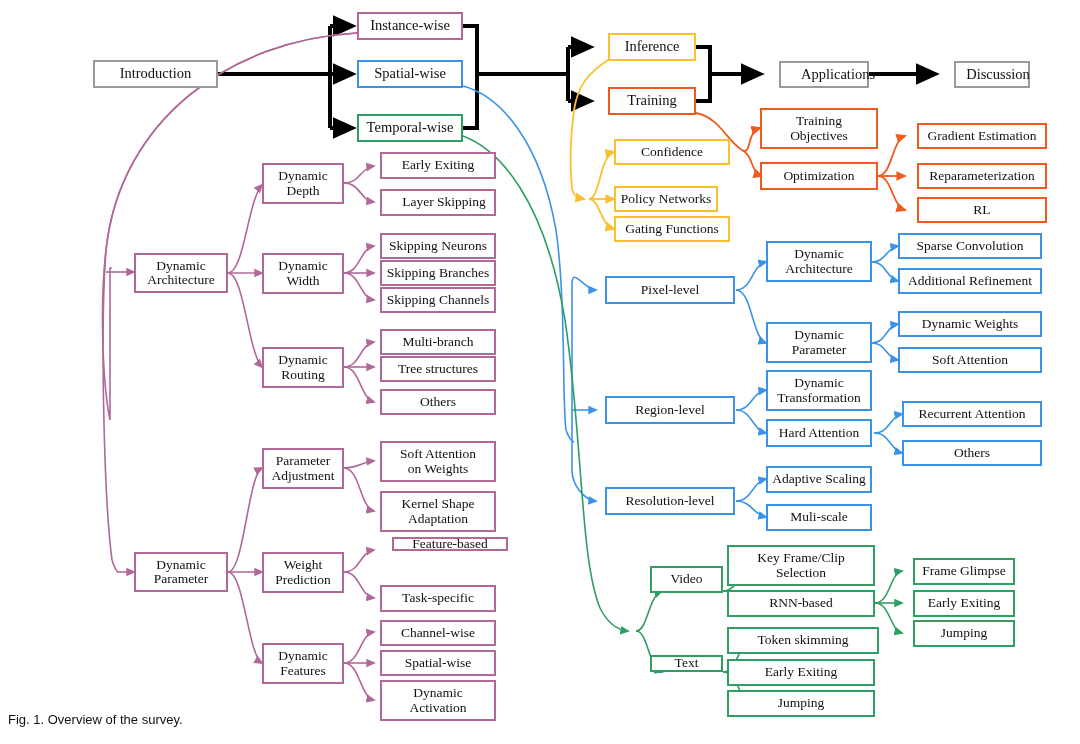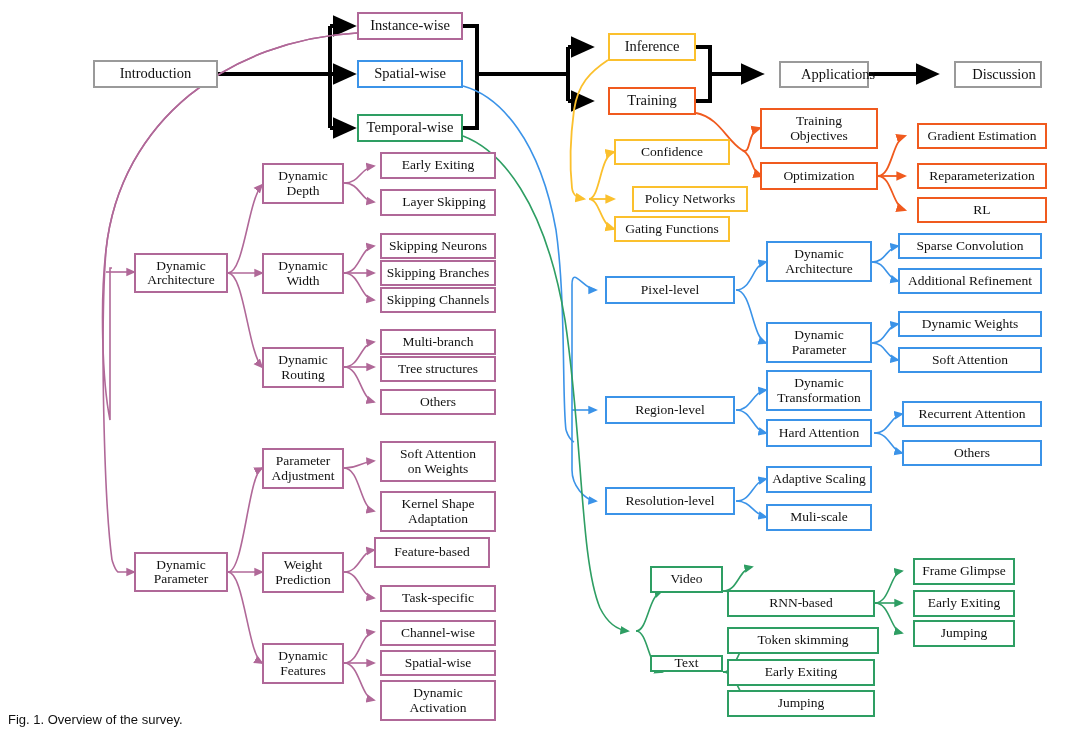--- a/index.html
+++ b/index.html
@@ -183,24 +183,24 @@
   </svg>
 
   <div class="node c-gray fs14" style="left:93px;top:60px;width:125px;height:28px;">Introduction</div>
   <div class="node c-purple fs14" style="left:357px;top:12px;width:106px;height:28px;">Instance-wise</div>
   <div class="node c-blue fs14" style="left:357px;top:60px;width:106px;height:28px;">Spatial-wise</div>
   <div class="node c-green fs14" style="left:357px;top:114px;width:106px;height:28px;">Temporal-wise</div>
 
   <div class="node c-yellow fs14" style="left:608px;top:33px;width:88px;height:28px;">Inference</div>
   <div class="node c-orange fs14" style="left:608px;top:87px;width:88px;height:28px;">Training</div>
   <div class="node c-gray fs14" style="left:779px;top:61px;width:90px;height:27px;padding-left:28px;">Applications</div>
-  <div class="node c-gray fs14" style="left:954px;top:61px;width:88px;height:27px;padding-left:12px;">Discussion</div>
+  <div class="node c-gray fs14" style="left:954px;top:61px;width:76px;height:27px;padding-left:12px;">Discussion</div>
 
   <div class="node c-yellow fs13" style="left:614px;top:139px;width:116px;height:26px;">Confidence</div>
-  <div class="node c-yellow fs13" style="left:632px;top:186px;width:116px;height:26px;">Policy Networks</div>
+  <div class="node c-yellow fs13" style="left:614px;top:186px;width:104px;height:26px;">Policy Networks</div>
   <div class="node c-yellow fs13" style="left:614px;top:216px;width:116px;height:26px;">Gating Functions</div>
 
   <div class="node c-orange fs13" style="left:760px;top:108px;width:118px;height:41px;">Training
 Objectives</div>
   <div class="node c-orange fs13" style="left:760px;top:162px;width:118px;height:28px;">Optimization</div>
   <div class="node c-orange fs13" style="left:917px;top:123px;width:130px;height:26px;">Gradient Estimation</div>
   <div class="node c-orange fs13" style="left:917px;top:163px;width:130px;height:26px;">Reparameterization</div>
   <div class="node c-orange fs13" style="left:917px;top:197px;width:130px;height:26px;">RL</div>
 
   <div class="node c-purple fs13" style="left:134px;top:253px;width:94px;height:40px;">Dynamic
@@ -227,21 +227,21 @@
 Adjustment</div>
   <div class="node c-purple fs13" style="left:262px;top:552px;width:82px;height:41px;">Weight
 Prediction</div>
   <div class="node c-purple fs13" style="left:262px;top:643px;width:82px;height:41px;">Dynamic
 Features</div>
 
   <div class="node c-purple fs13" style="left:380px;top:441px;width:116px;height:41px;">Soft Attention
 on Weights</div>
   <div class="node c-purple fs13" style="left:380px;top:491px;width:116px;height:41px;">Kernel Shape
 Adaptation</div>
-  <div class="node c-purple fs13" style="left:374px;top:537px;width:116px;height:31px;">Feature-based</div>
+  <div class="node c-purple fs13" style="left:392px;top:537px;width:116px;height:14px;">Feature-based</div>
   <div class="node c-purple fs13" style="left:380px;top:585px;width:116px;height:27px;">Task-specific</div>
   <div class="node c-purple fs13" style="left:380px;top:620px;width:116px;height:26px;">Channel-wise</div>
   <div class="node c-purple fs13" style="left:380px;top:650px;width:116px;height:26px;">Spatial-wise</div>
   <div class="node c-purple fs13" style="left:380px;top:680px;width:116px;height:41px;">Dynamic
 Activation</div>
 
   <div class="node c-blue fs13" style="left:605px;top:276px;width:130px;height:28px;">Pixel-level</div>
   <div class="node c-blue fs13" style="left:605px;top:487px;width:130px;height:28px;">Resolution-level</div>
   <div class="node c-blue fs13" style="left:605px;top:396px;width:130px;height:28px;">Region-level</div>
 
@@ -258,20 +258,22 @@
   <div class="node c-blue fs13" style="left:898px;top:233px;width:144px;height:26px;">Sparse Convolution</div>
   <div class="node c-blue fs13" style="left:898px;top:268px;width:144px;height:26px;">Additional Refinement</div>
   <div class="node c-blue fs13" style="left:898px;top:311px;width:144px;height:26px;">Dynamic Weights</div>
   <div class="node c-blue fs13" style="left:898px;top:347px;width:144px;height:26px;">Soft Attention</div>
   <div class="node c-blue fs13" style="left:902px;top:401px;width:140px;height:26px;">Recurrent Attention</div>
   <div class="node c-blue fs13" style="left:902px;top:440px;width:140px;height:26px;">Others</div>
 
   <div class="node c-green fs13" style="left:650px;top:566px;width:73px;height:27px;">Video</div>
   <div class="node c-green fs13" style="left:650px;top:655px;width:73px;height:17px;">Text</div>
 
+  <div class="node c-green fs13" style="left:727px;top:545px;width:148px;height:41px;">Key Frame/Clip
+Selection</div>
   <div class="node c-green fs13" style="left:727px;top:590px;width:148px;height:27px;">RNN-based</div>
   <div class="node c-green fs13" style="left:727px;top:627px;width:152px;height:27px;">Token skimming</div>
   <div class="node c-green fs13" style="left:727px;top:659px;width:148px;height:27px;">Early Exiting</div>
   <div class="node c-green fs13" style="left:727px;top:690px;width:148px;height:27px;">Jumping</div>
 
   <div class="node c-green fs13" style="left:913px;top:558px;width:102px;height:27px;">Frame Glimpse</div>
   <div class="node c-green fs13" style="left:913px;top:590px;width:102px;height:27px;">Early Exiting</div>
   <div class="node c-green fs13" style="left:913px;top:620px;width:102px;height:27px;">Jumping</div>
 
   <div id="caption">Fig. 1. Overview of the survey.</div>

